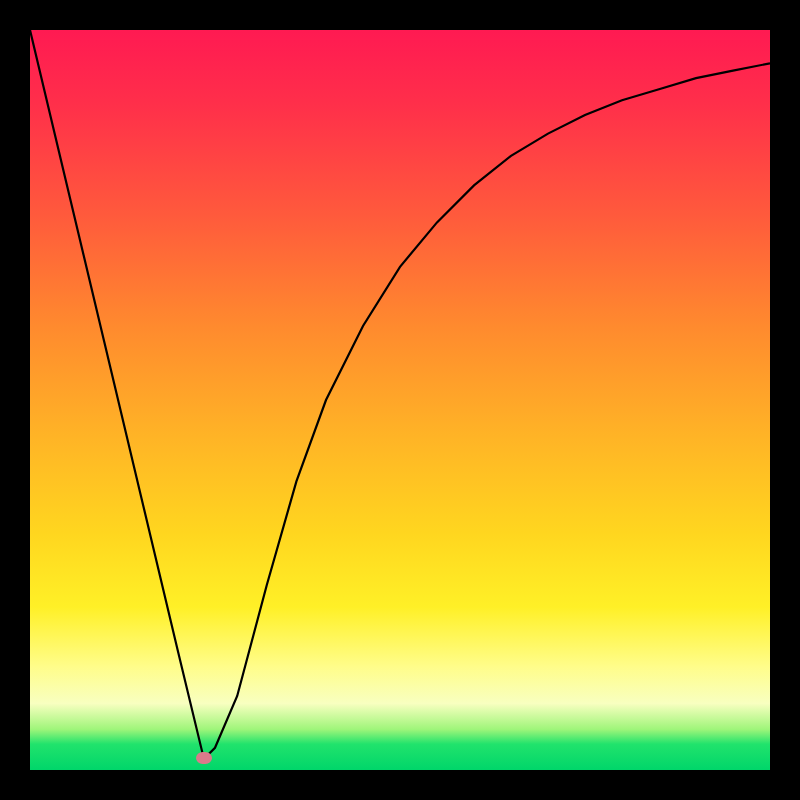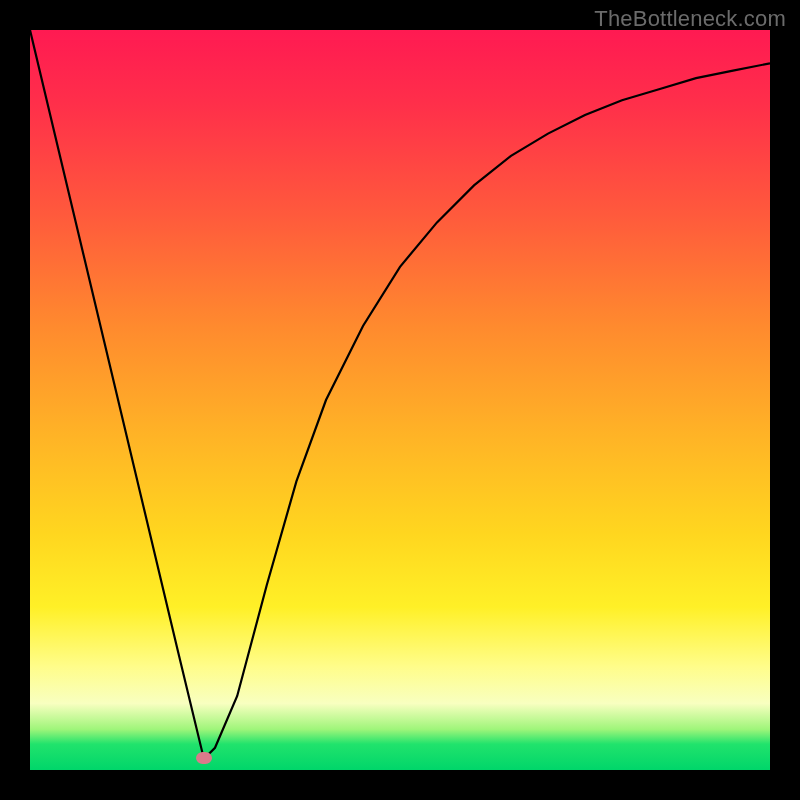--- a/index.html
+++ b/index.html
@@ -69,21 +69,20 @@
     background: #d97a8b;
     border-radius: 50% / 60%;
     z-index: 3;
     transform: translate(-50%, -50%);
   }
 </style>
 </head>
 <body>
 
 <div class="chart-container">
-  <div class="watermark">TheBottleneck.com</div>
 
   <div class="plot-area">
     <div class="gradient-bg"></div>
 
     <svg class="curve-layer" viewBox="0 0 740 740" preserveAspectRatio="none">
       <path id="curve-path" d="M0.00 0.00 L37.00 155.40 L74.00 310.80 L111.00 466.20 L148.00 621.60 L173.90 728.90 L185.00 717.80 L207.20 666.00 L236.80 555.00 L266.40 451.40 L296.00 370.00 L333.00 296.00 L370.00 236.80 L407.00 192.40 L444.00 155.40 L481.00 125.80 L518.00 103.60 L555.00 85.10 L592.00 70.30 L629.00 59.20 L666.00 48.10 L703.00 40.70 L740.00 33.30" fill="none" stroke="#000" stroke-width="2.2"></path>
     </svg>
 
     <div id="min-marker" class="marker" style="left: 173.9px; top: 728.16px;"></div>
   </div>

